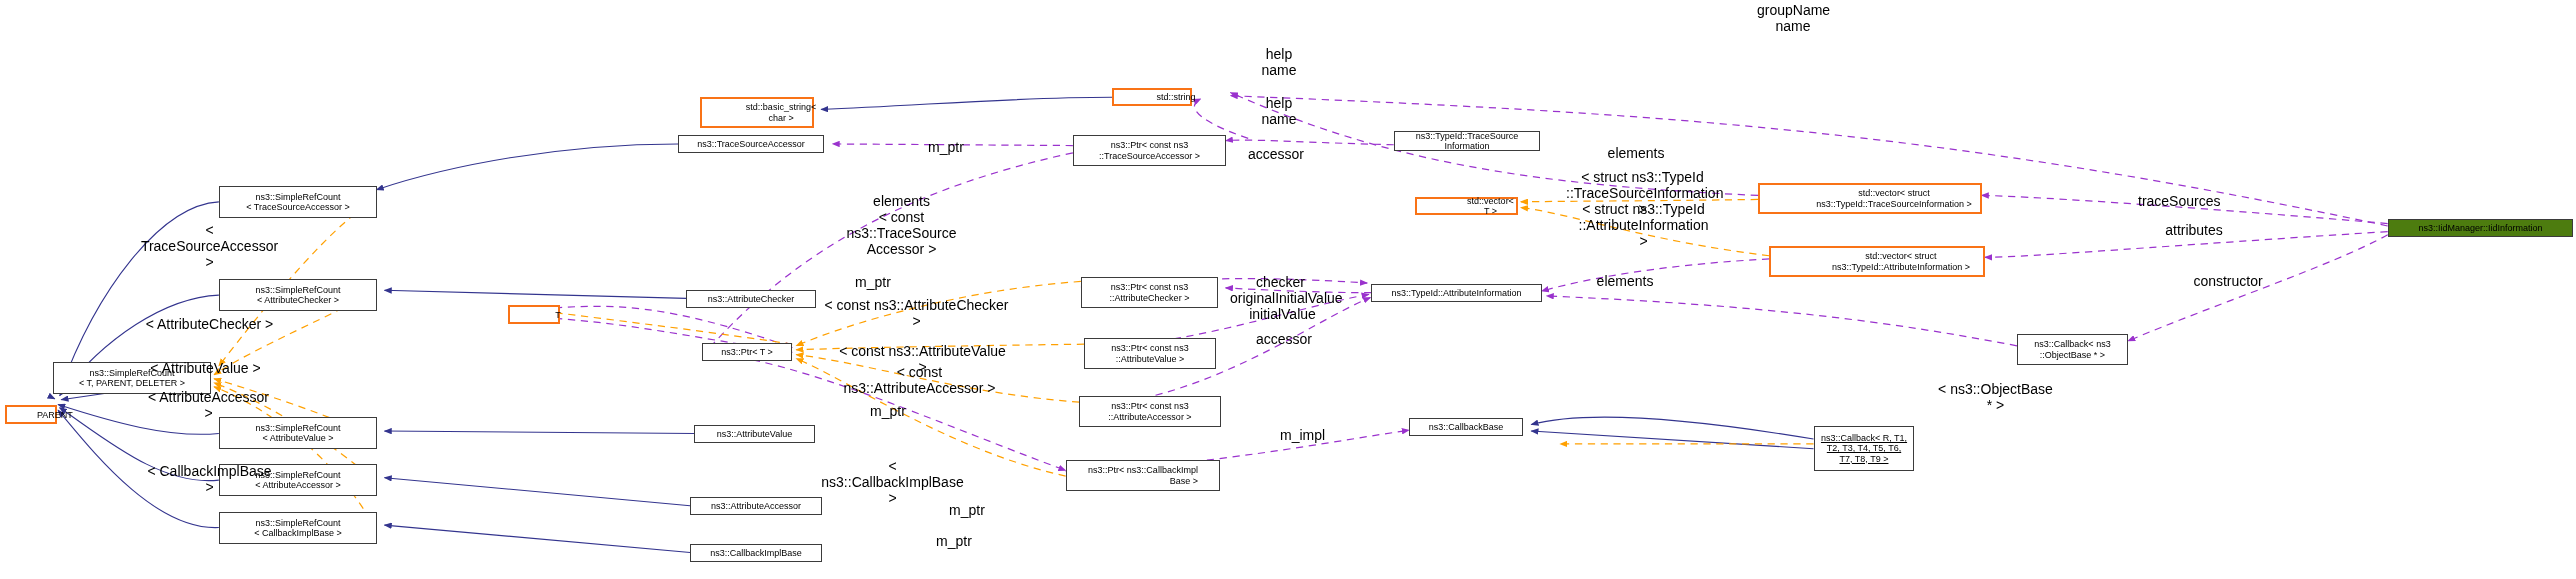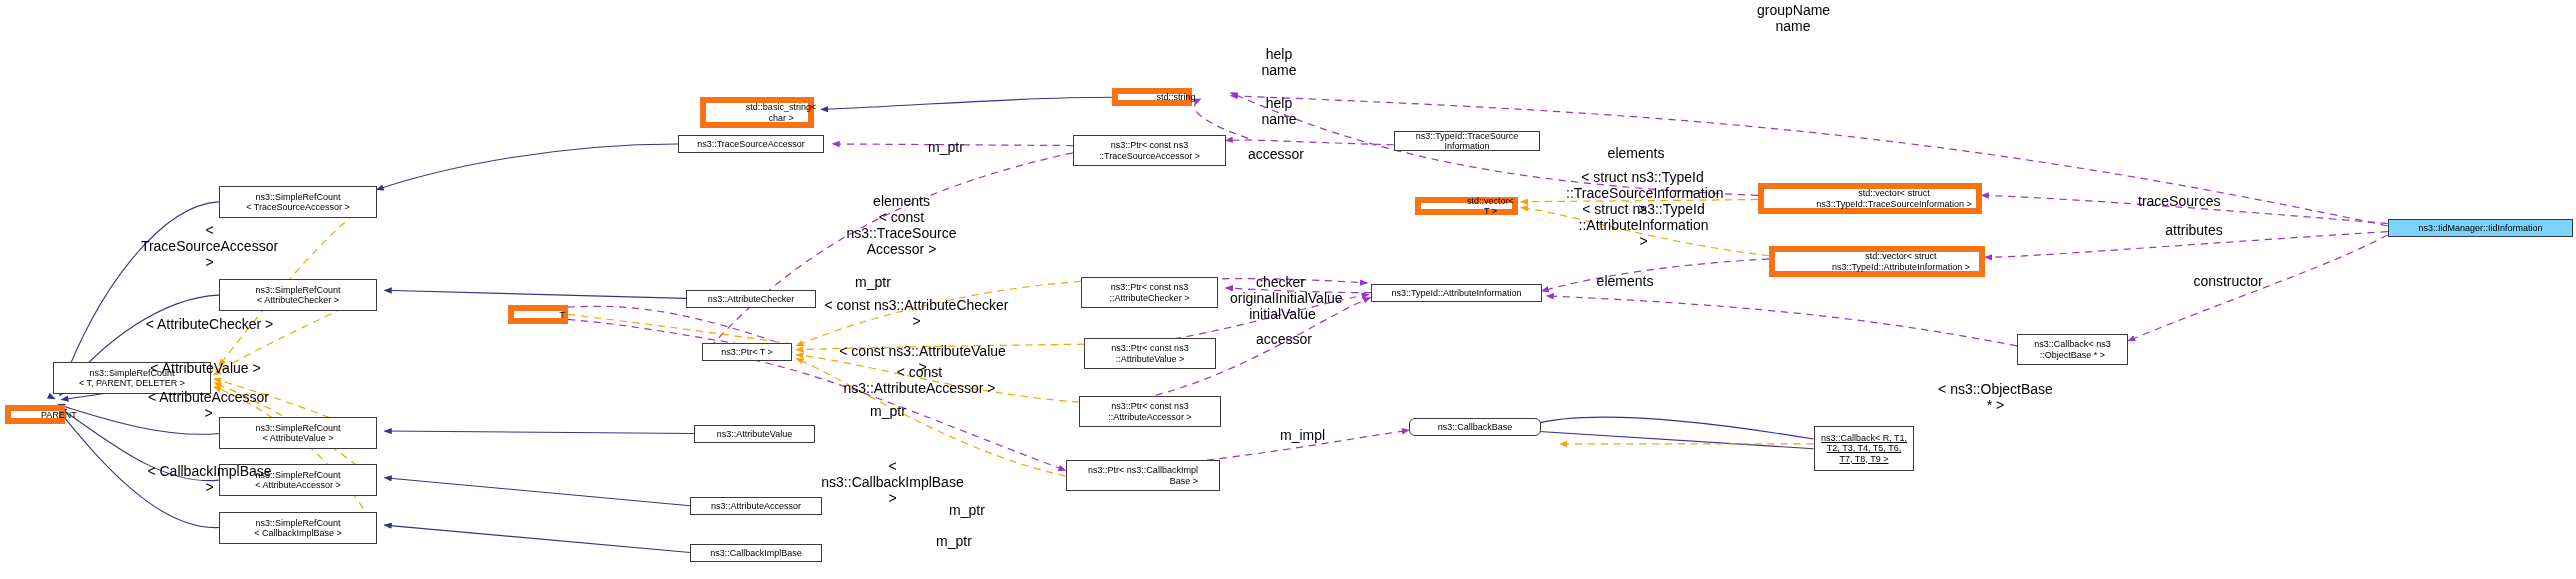--- a/index.html
+++ b/index.html
@@ -4,22 +4,22 @@
 <style>
   html,body{margin:0;padding:0;background:#ffffff;}
   body{font-family:"Liberation Sans","DejaVu Sans",sans-serif;}
   #canvas{position:relative;width:2576px;height:579px;background:#fff;overflow:hidden;}
   #edges{position:absolute;left:0;top:0;width:2576px;height:579px;}
   .node{position:absolute;box-sizing:border-box;display:flex;align-items:center;justify-content:center;
         text-align:center;line-height:1.12;background:#ffffff;white-space:pre-line;}
   .node .lbl{display:block;padding:0 3.2px;}
   
   .bd-dark{border:1.1px solid #3b3b3b;}
-  .bd-light{border:6px solid #f97316;padding-left:48px;}
-  .bd-cur{border:1.1px solid #3b3b3b;background:#7dd3fc;}
+  .bd-light{border:2px solid #f97316;padding-left:48px;}
+  .bd-cur{border:1.1px solid #3b3b3b;background:#4d7c0f;}
   .t11{font-size:9px;color:#000;}
   .elabel{position:absolute;font-size:14px;color:#000;text-align:center;white-space:pre-line;line-height:1.15;}
 </style>
 </head>
 <body>
 
 <div id="canvas">
 
   <svg id="edges" viewBox="0 0 3203 720">
     <defs>
@@ -177,21 +177,21 @@
     <span class="lbl">std::vector&lt; T &gt;</span></div>
 
   <div class="node bd-light t11" style="left:1758px;top:183px;width:224px;height:31px;">
     <span class="lbl">std::vector&lt; struct
 ns3::TypeId::TraceSourceInformation &gt;</span></div>
 
   <div class="node bd-light t11" style="left:1769px;top:246px;width:216px;height:31px;">
     <span class="lbl">std::vector&lt; struct
 ns3::TypeId::AttributeInformation &gt;</span></div>
 
-  <div class="node bd-dark t11" style="left:1409px;top:418px;width:132px;height:17.7px;border-radius:6px;">
+  <div class="node bd-dark t11" style="left:1409px;top:418px;width:114px;height:17.7px;">
     <span class="lbl">ns3::CallbackBase</span></div>
 
   <div class="node bd-dark t11" style="left:1814px;top:426px;width:100px;height:45px;text-decoration:underline;">
     <span class="lbl">ns3::Callback&lt; R, T1,
 T2, T3, T4, T5, T6,
 T7, T8, T9 &gt;</span></div>
 
   <div class="node bd-dark t11" style="left:2017px;top:334px;width:111px;height:31px;">
     <span class="lbl">ns3::Callback&lt; ns3
 ::ObjectBase * &gt;</span></div>

